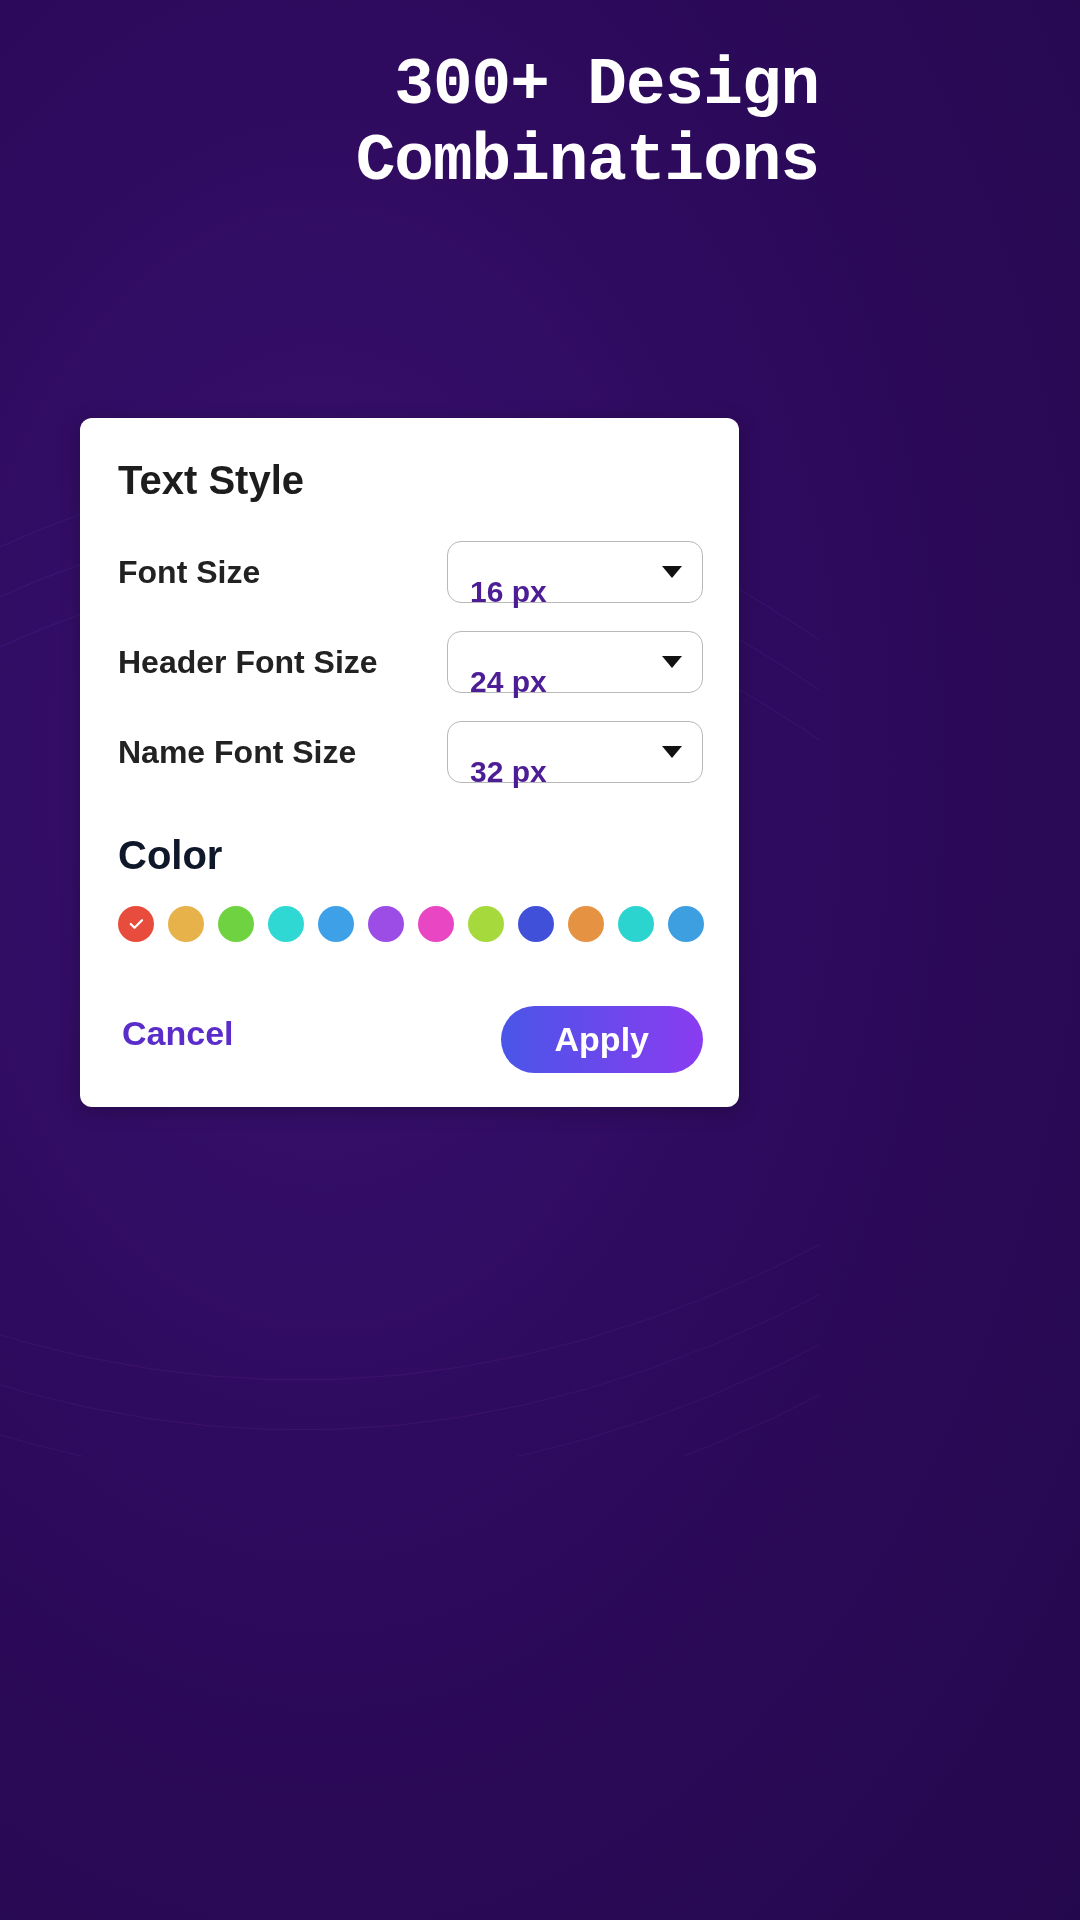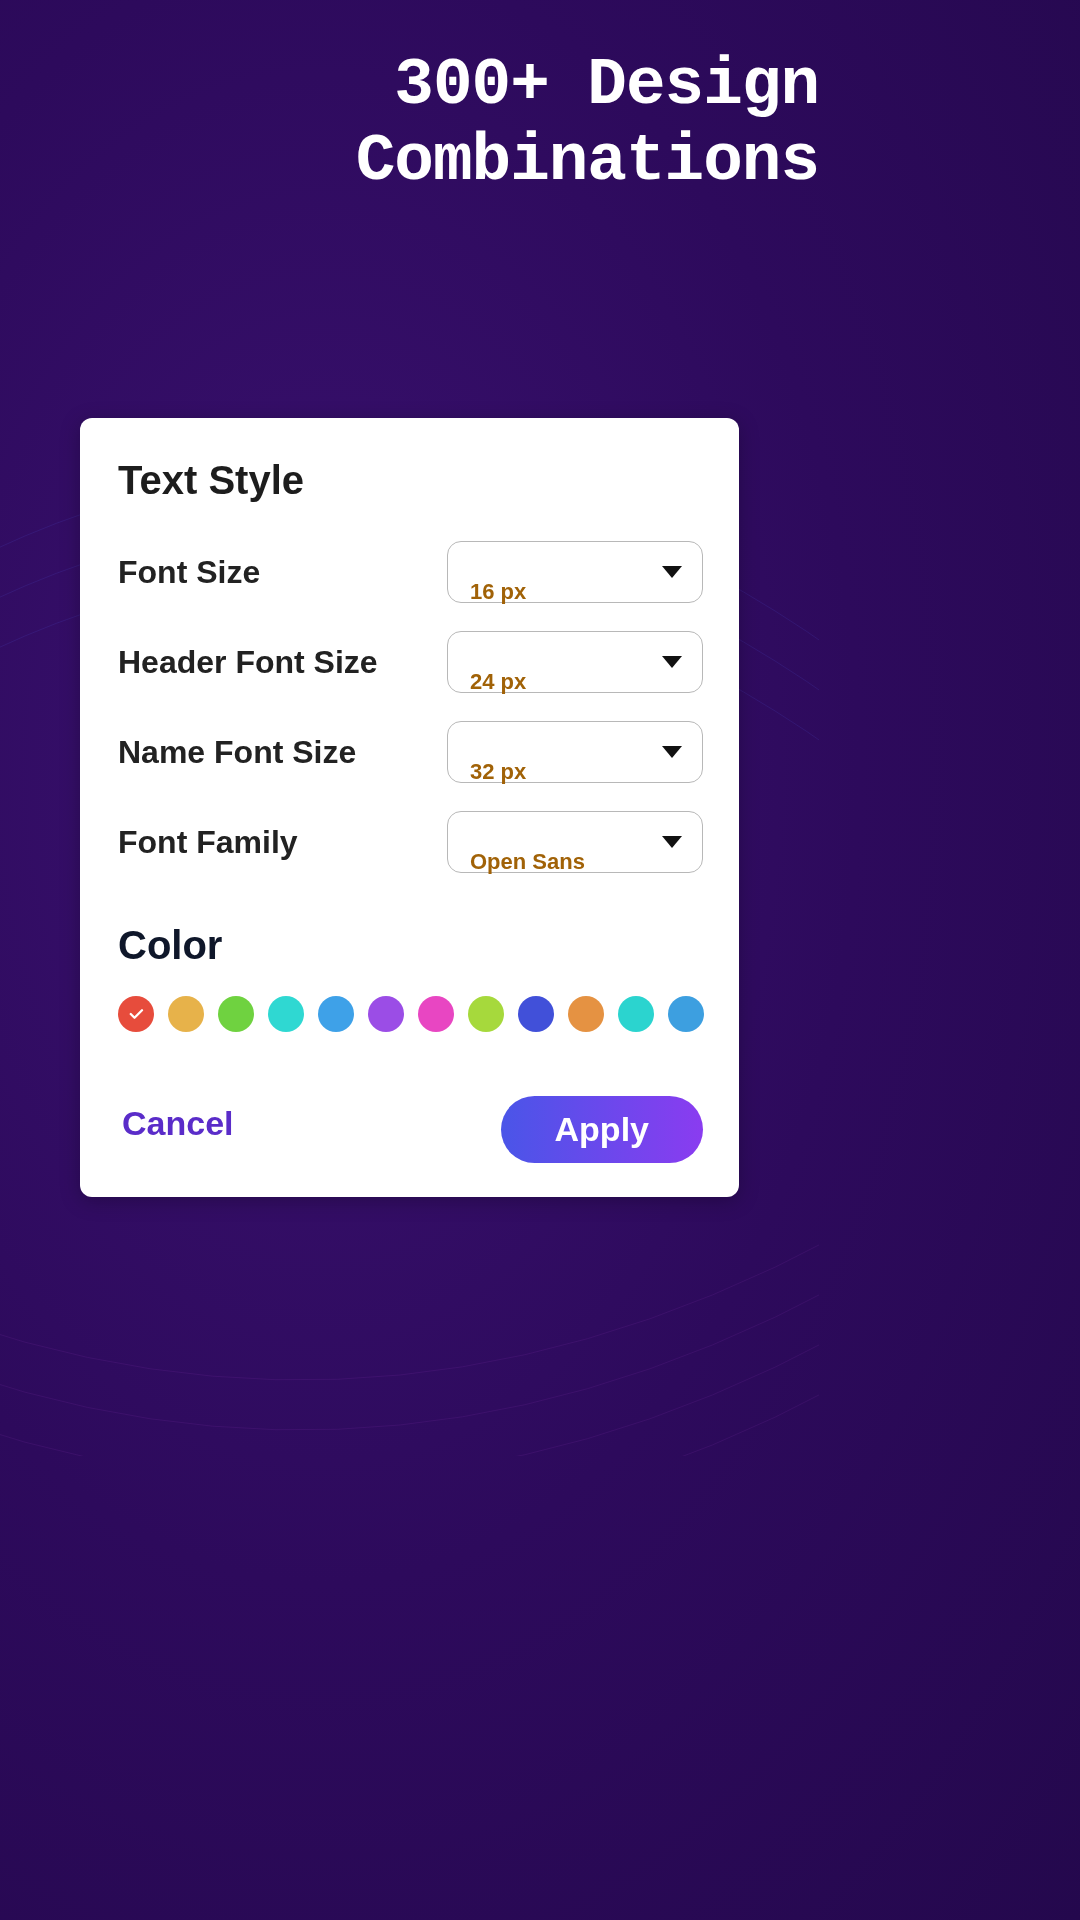--- a/index.html
+++ b/index.html
@@ -62,23 +62,23 @@
     height: 62px;
     border: 1.5px solid #b8b8b8;
     border-radius: 14px;
     display: flex;
     align-items: center;
     justify-content: space-between;
     padding: 0 20px 0 22px;
     cursor: pointer;
   }
   .select-value {
-    font-size: 22px;
+    font-size: 30px;
     font-weight: 700;
-    color: #a16207;
+    color: #4c1d95;
     margin-top: 40px;
   }
   .caret {
     width: 0; height: 0;
     border-left: 10px solid transparent;
     border-right: 10px solid transparent;
     border-top: 12px solid #111;
   }
   .color-section-title {
     font-size: 40px;
@@ -169,27 +169,20 @@
   </div>
 
   <div class="row">
     <div class="row-label">Name Font Size</div>
     <div class="select">
       <span class="select-value">32 px</span>
       <span class="caret"></span>
     </div>
   </div>
 
-  <div class="row" style="margin-bottom:0;">
-    <div class="row-label">Font Family</div>
-    <div class="select">
-      <span class="select-value">Open Sans</span>
-      <span class="caret"></span>
-    </div>
-  </div>
 
   <div class="color-section-title">Color</div>
 
   <div class="swatches" id="swatches">
       <div class="swatch" style="background: rgb(231, 76, 60);">
         <svg width="18" height="18" viewBox="0 0 24 24">
           <path d="M5 12l5 5L20 7" stroke="#ffffff" stroke-width="3" fill="none" stroke-linecap="round" stroke-linejoin="round"></path>
         </svg>
       </div>
       <div class="swatch" style="background: rgb(231, 178, 74);"></div>

